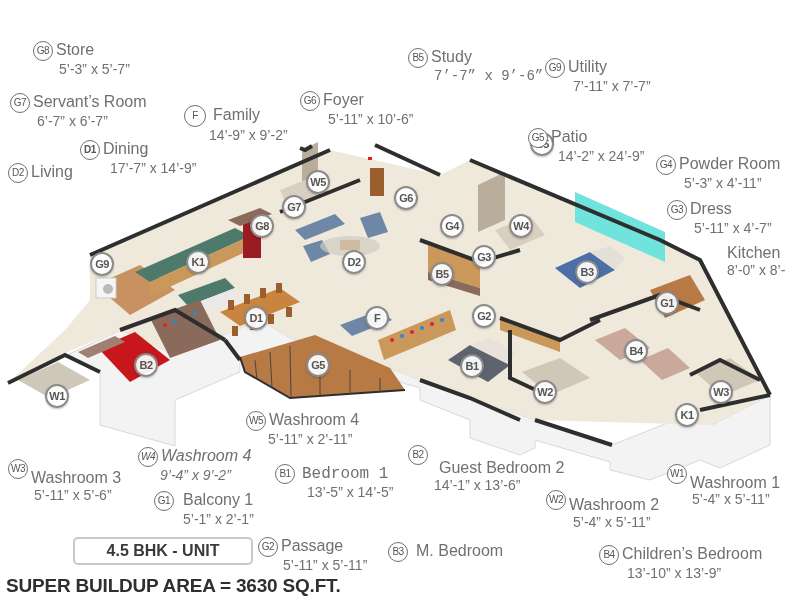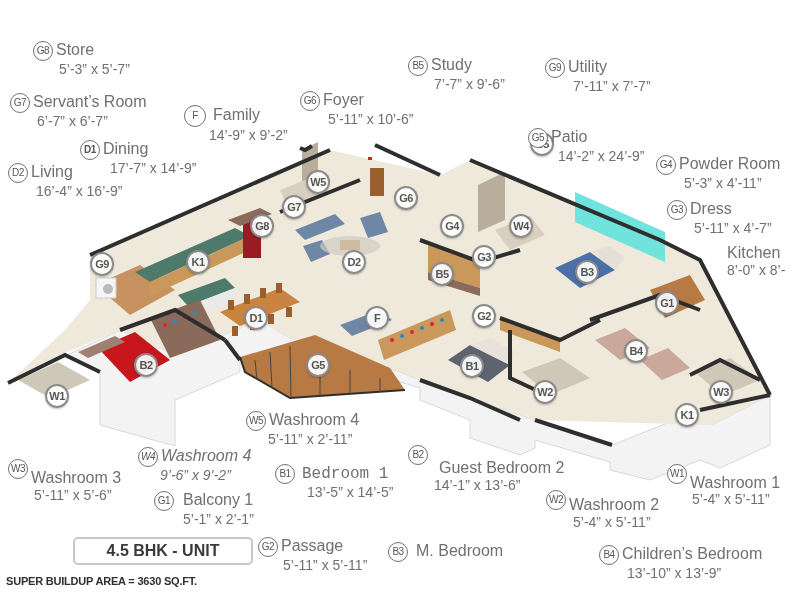--- a/index.html
+++ b/index.html
@@ -31,21 +31,21 @@
     letter-spacing: -0.5px;
   }
   .unit-box {
     position: absolute; left: 73px; top: 537px; width: 180px; height: 28px;
     box-sizing: border-box; border: 2px solid #c8c8c8; border-radius: 5px;
     background: #fff; text-align: center;
     font-size: 16px; font-weight: bold; line-height: 24px; color: #3a3a3a;
   }
   .area-text {
     position: absolute; left: 6px; top: 575px;
-    font-size: 11px; font-weight: bold; color: #2f2f2f; letter-spacing: -0.2px;
+    font-size: 19px; font-weight: bold; color: #2f2f2f; letter-spacing: -0.2px;
   }
 </style>
 </head>
 <body>
 
 <svg class="plan" viewBox="0 0 800 600" xmlns="http://www.w3.org/2000/svg">
 
   <g>
     <polygon points="8,383 65,355 100,372 100,425 175,446 175,400 240,372 240,360 280,346 420,388 420,400 470,420 470,438 520,455 535,448 535,440 610,462 610,470 650,480 700,460 720,468 770,445 770,395 712,425 700,410 612,445 535,420 470,398 420,380 400,372 290,338 260,320 175,355 120,330 8,383" fill="#f3f3f3" stroke="#d8d8d8" stroke-width="1"></polygon>
   </g>
@@ -216,31 +216,30 @@
   <span class="dims" style="padding-left:25px;">14’-9” x 9’-2”</span>
 </div>
 
 <div class="label" style="left:80px; top:140px;">
   <span class="badge" style="font-weight:bold;">D1</span><span class="name">Dining</span>
   <span class="dims" style="padding-left:30px;">17’-7” x 14’-9”</span>
 </div>
 
 <div class="label" style="left:8px; top:163px;">
   <span class="badge">D2</span><span class="name">Living</span>
-  <span class="dims" style="padding-left:28px;">16’-4” x 16’-9”</span>
 </div>
 
 <div class="label" style="left:300px; top:91px;">
   <span class="badge">G6</span><span class="name">Foyer</span>
   <span class="dims" style="padding-left:28px;">5’-11” x 10’-6”</span>
 </div>
 
-<div class="label" style="left:408px; top:56px;">
+<div class="label" style="left:408px; top:48px;">
   <span class="badge">B5</span><span class="name">Study</span>
-  <span class="dims" style="padding-left:26px;">7’-7” x 9’-6”</span>
+  <span class="dims" style="padding-left:26px;font-family:Liberation Mono, monospace;">7’-7” x 9’-6”</span>
 </div>
 
 <div class="label" style="left:545px; top:58px;">
   <span class="badge">G9</span><span class="name">Utility</span>
   <span class="dims" style="padding-left:28px;">7’-11” x 7’-7”</span>
 </div>
 
 <div class="label" style="left:528px; top:128px;">
   <span class="badge">G5</span><span class="name">Patio</span>
   <span class="dims" style="padding-left:30px;">14’-2” x 24’-9”</span>
@@ -261,21 +260,21 @@
   <span class="dims">8’-0” x 8’-</span>
 </div>
 
 <div class="label" style="left:246px; top:411px;">
   <span class="badge">W5</span><span class="name">Washroom 4</span>
   <span class="dims" style="padding-left:22px;">5’-11” x 2’-11”</span>
 </div>
 
 <div class="label" style="left:138px; top:447px;font-style:italic;">
   <span class="badge">W4</span><span class="name">Washroom 4</span>
-  <span class="dims" style="padding-left:22px;">9’-6” x 9’-2”</span>
+  <span class="dims" style="padding-left:22px;">9’-4” x 9’-2”</span>
 </div>
 
 <div class="label" style="left:8px; top:459px;">
   <span class="badge" style="vertical-align:top;">W3</span><span class="name" style="position:relative; top:10px;">Washroom 3</span>
   <span class="dims" style="padding-left:26px; margin-top:8px;">5’-11” x 5’-6”</span>
 </div>
 
 <div class="label" style="left:154px; top:491px;">
   <span class="badge">G1</span><span class="name" style="margin-left:6px;">Balcony 1</span>
   <span class="dims" style="padding-left:29px;">5’-1” x 2’-1”</span>

